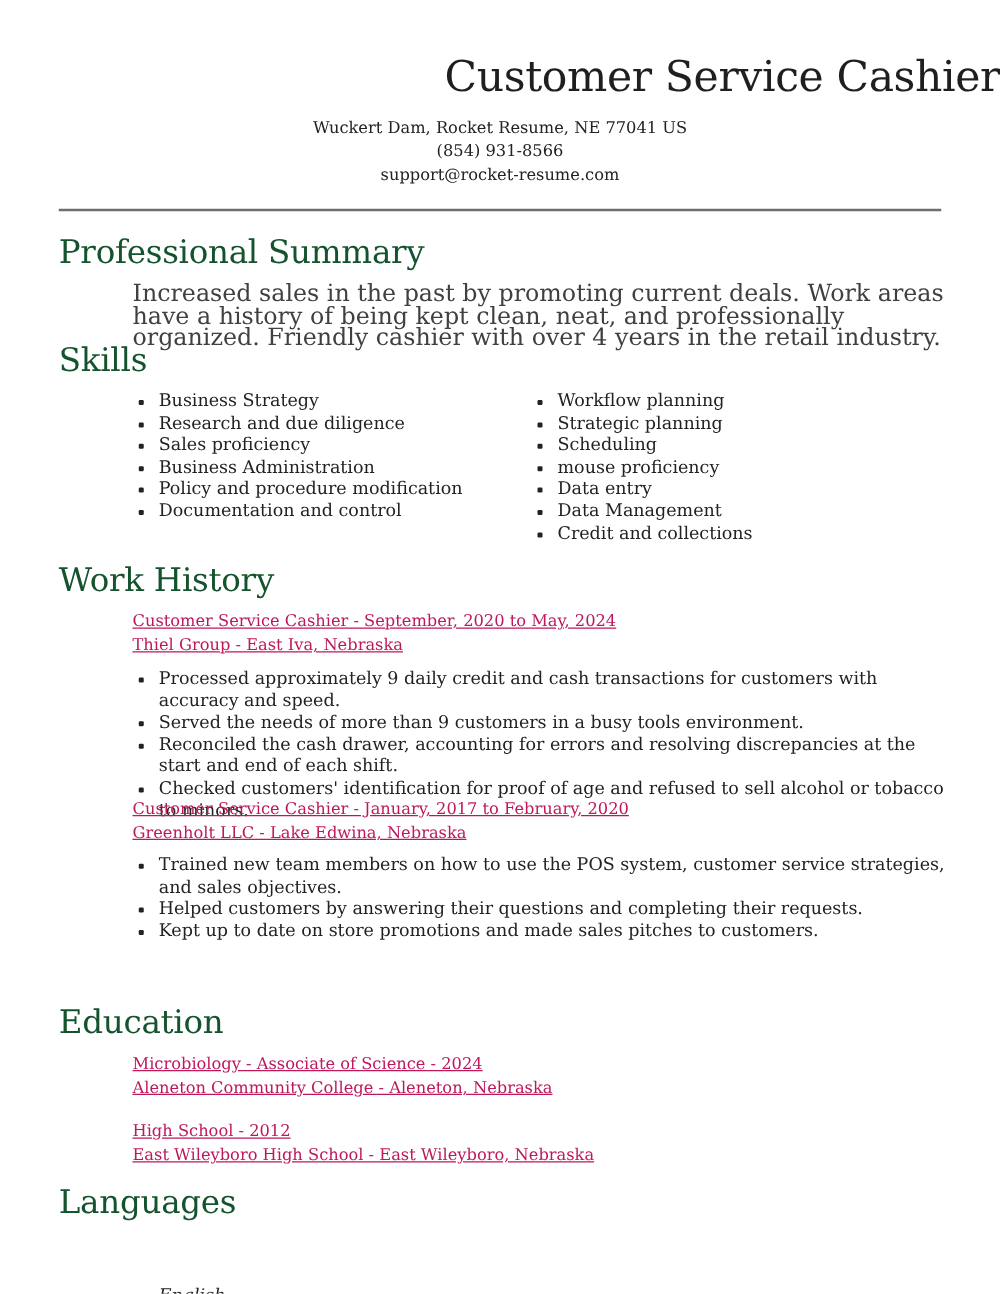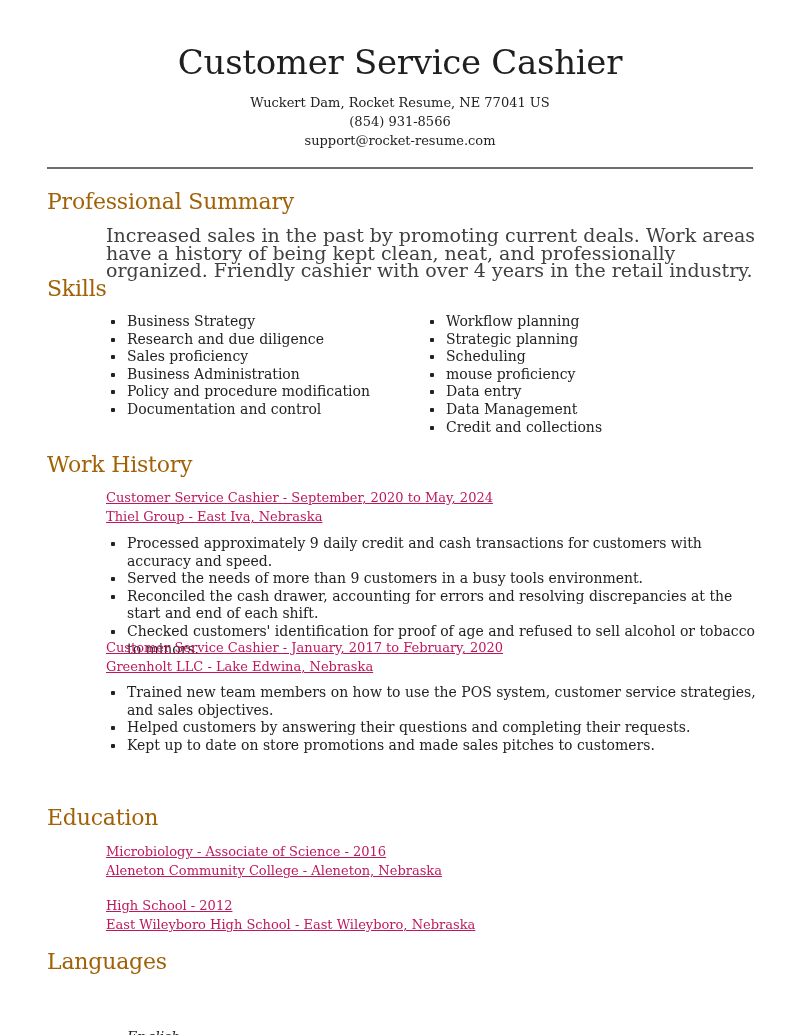--- a/index.html
+++ b/index.html
@@ -3,33 +3,33 @@
 <meta charset="utf-8">
 <style>
   html, body { margin: 0; padding: 0; background: #ffffff; }
   body {
     width: 800px; height: 1035px; position: relative; overflow: hidden;
     font-family: "DejaVu Serif", "Liberation Serif", serif;
     color: #222222;
   }
   .abs { position: absolute; }
   .title {
-    left: 0; width: 800px; top: 40px; text-align: center;
+    left: 0; width: 800px; top: 40px; text-align: right;
     font-size: 34px; line-height: 44px; color: #1f1f1f; letter-spacing: -0.3px;
   }
   .contact {
     left: 0; width: 800px; text-align: center;
     font-size: 13px; line-height: 19px; color: #222;
   }
   .rule {
     left: 47px; width: 706px; top: 167px; height: 0;
     border-top: 2px solid #6e6e6e;
   }
   .section-title {
-    left: 47px; font-size: 22px; line-height: 32px; color: #a16207; letter-spacing: -0.2px;
+    left: 47px; font-size: 26px; line-height: 32px; color: #14532d; letter-spacing: -0.2px;
   }
   .para {
     left: 106px; width: 660px; font-size: 19px; line-height: 17.7px; color: #404040;
   }
   ul.blist {
     position: absolute; margin: 0; padding: 0; list-style: none;
     font-size: 14px; line-height: 17.6px; color: #222;
   }
   ul.blist li { position: relative; padding-left: 21px; }
   ul.blist li::before {
@@ -82,21 +82,21 @@
 
 <div class="abs line13" style="top:638px">Customer Service Cashier - January, 2017 to February, 2020</div>
 <div class="abs line13" style="top:657px">Greenholt LLC - Lake Edwina, Nebraska</div>
 <ul class="blist" style="left:106px; top:684px; width:650px;">
   <li>Trained new team members on how to use the POS system, customer service strategies, and sales objectives.</li>
   <li>Helped customers by answering their questions and completing their requests.</li>
   <li>Kept up to date on store promotions and made sales pitches to customers.</li>
 </ul>
 
 <div class="abs section-title" style="top:802px">Education</div>
-<div class="abs line13" style="top:842px">Microbiology - Associate of Science - 2016</div>
+<div class="abs line13" style="top:842px">Microbiology - Associate of Science - 2024</div>
 <div class="abs line13" style="top:861px">Aleneton Community College - Aleneton, Nebraska</div>
 <div class="abs line13" style="top:896px">High School - 2012</div>
 <div class="abs line13" style="top:915px">East Wileyboro High School - East Wileyboro, Nebraska</div>
 
 <div class="abs section-title" style="top:946px">Languages</div>
 <ul class="blist" style="left:106px; top:1029px; width:300px;font-style:italic;">
   <li>English</li>
   <li>Japanese</li>
 </ul>
 

